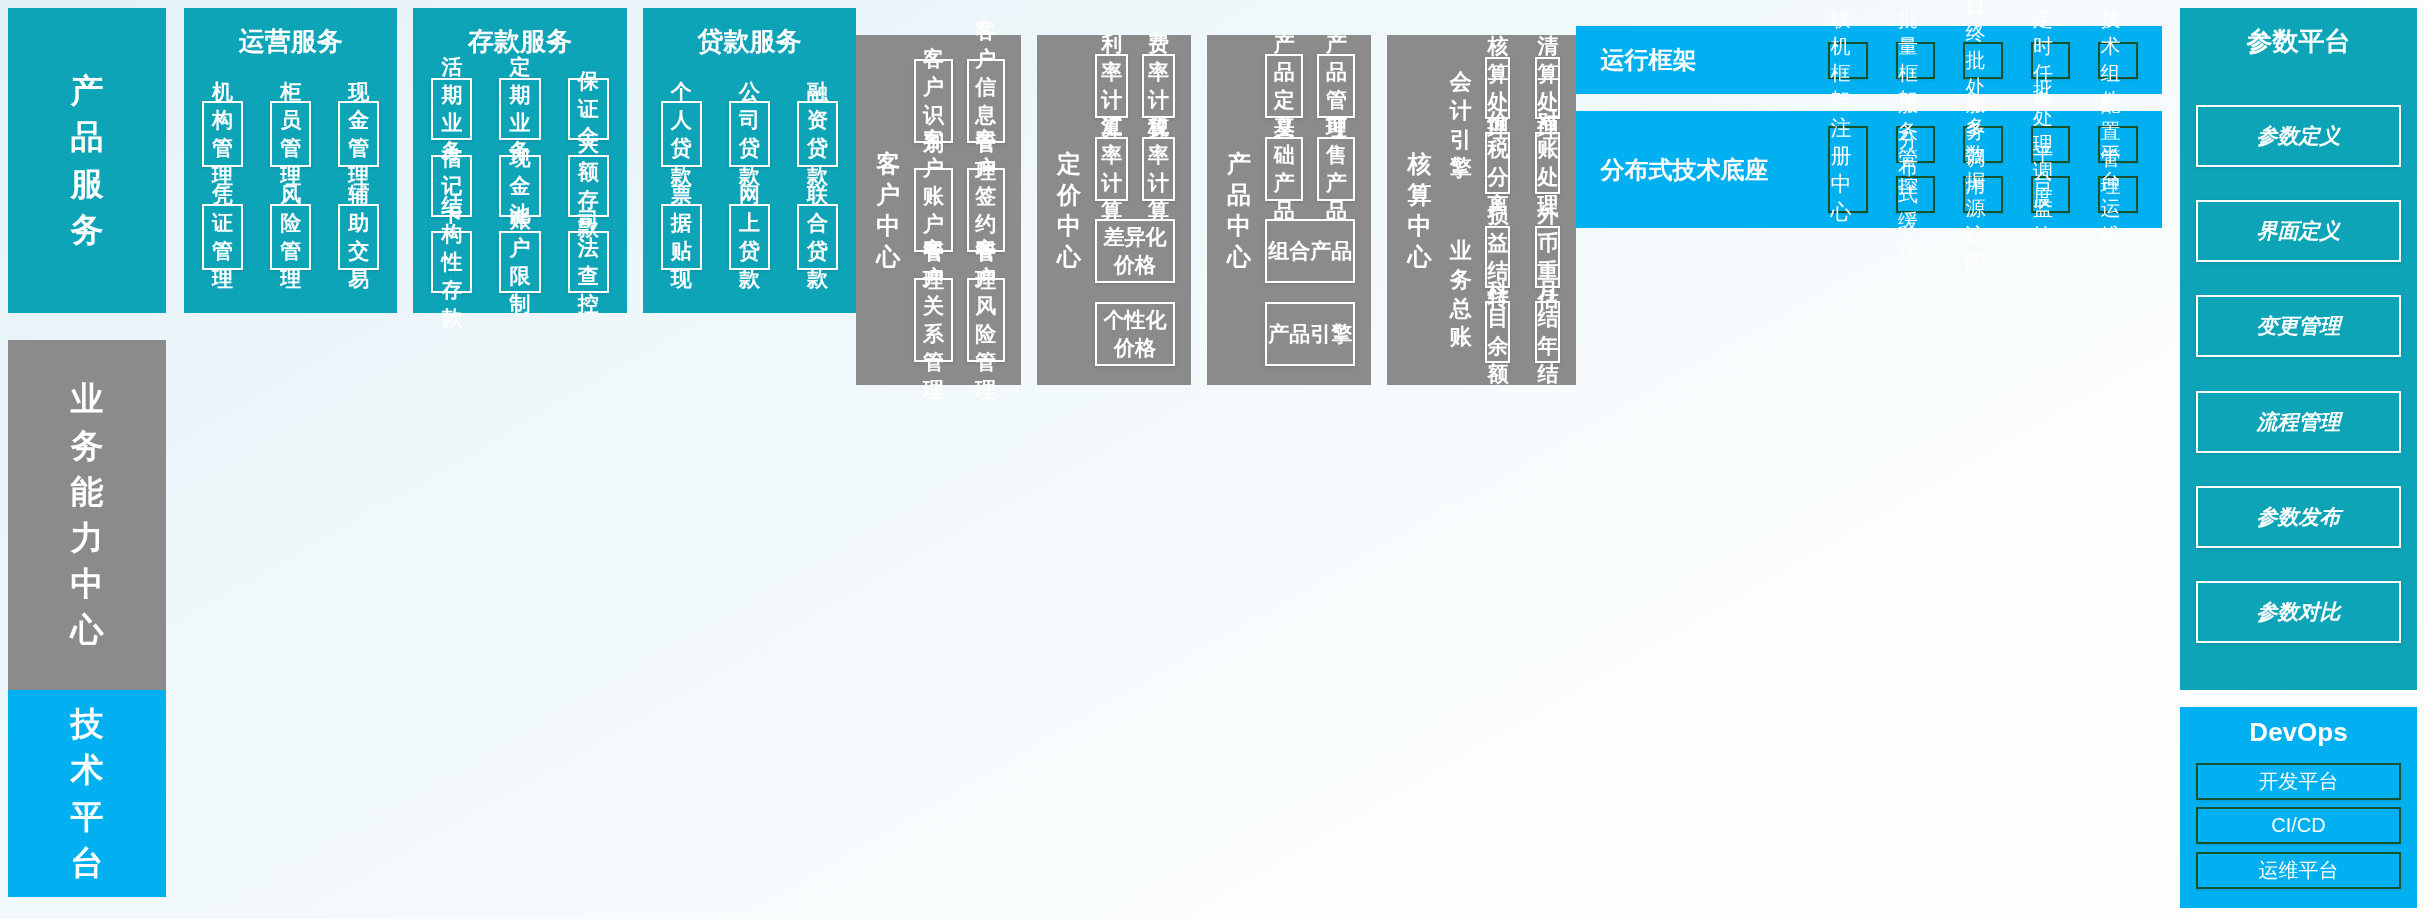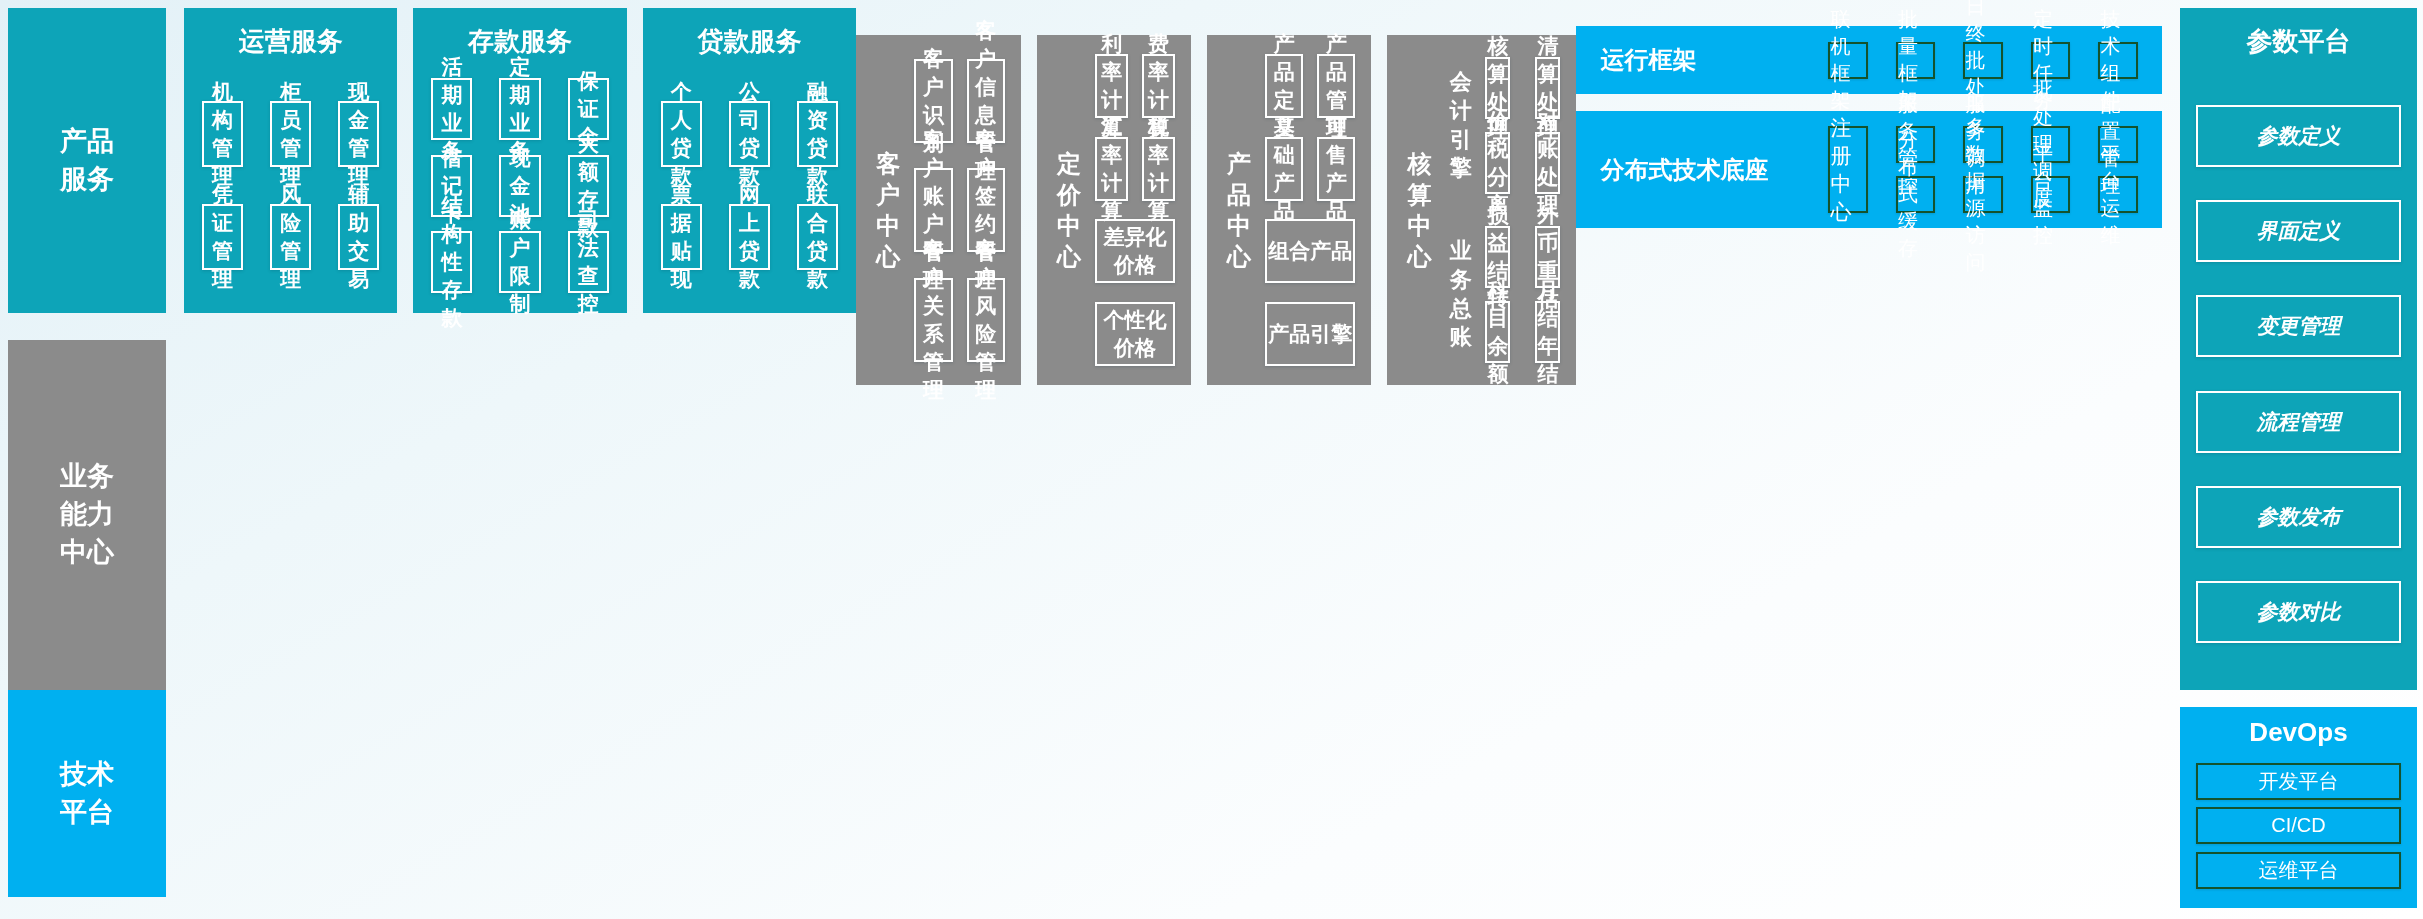--- a/index.html
+++ b/index.html
@@ -20,21 +20,21 @@
   .col-main  { flex:1; margin:0 18px; display:flex; flex-direction:row; }
   .col-right { width:237px; flex:none; display:flex; flex-direction:column; }
 
   .teal { background:#0da4b8; }
   .blue { background:#00b0f0; }
   .gray { background:#8b8b8b; }
 
   
   .rail-box { display:flex; align-items:center; justify-content:center; }
   .rail-box .rail-label {
-    color:#fff; font-weight:bold; font-size:27px; line-height:1.4;
+    color:#fff; font-weight:bold; font-size:33px; line-height:1.4;
     width:58px; text-align:center; word-break:break-all;
   }
   .h-top { height:305px; }
   .h-mid { height:350px; margin-top:27px; }
   .h-bot { height:207px; }
 
   
   .row-top { height:305px; display:flex; gap:16px; }
   .service-section { flex:1; display:flex; flex-direction:column; }
   .section-title {

